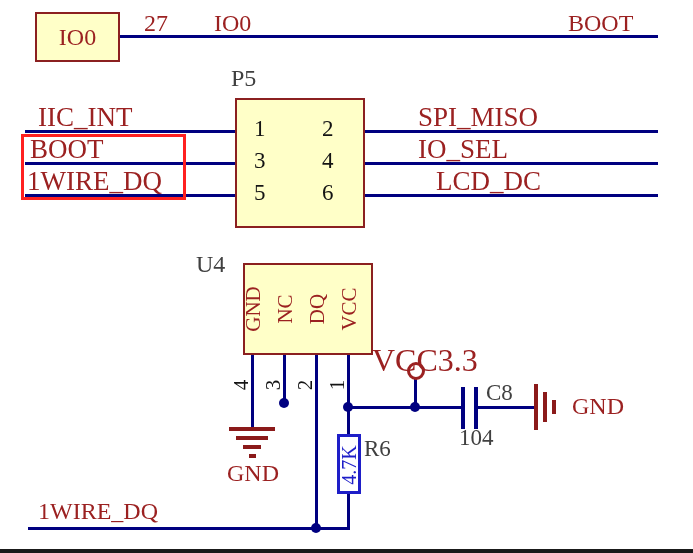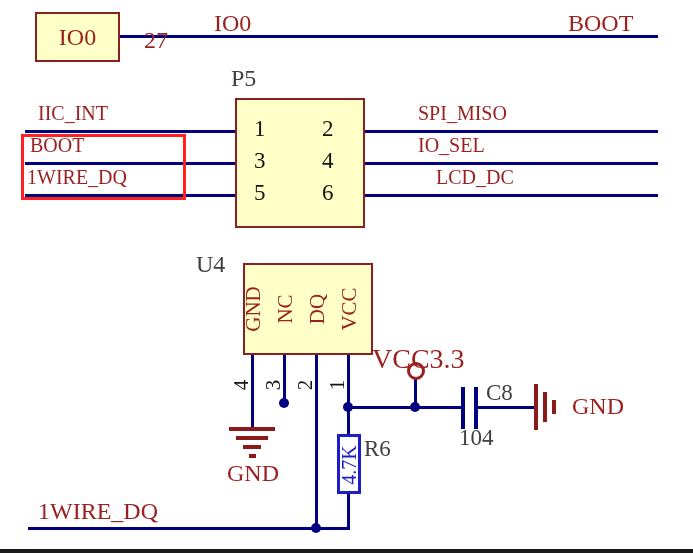--- a/index.html
+++ b/index.html
@@ -7,21 +7,21 @@
     position:relative; width:693px; height:553px; background:#ffffff;
     font-family:"Liberation Serif", serif; overflow:hidden;
   }
   .wire { position:absolute; background:#000080; }
   .hwire { height:3px; }
   .vwire { width:3px; }
   .dot { position:absolute; width:10px; height:10px; border-radius:50%; background:#000080; }
   .comp {
     position:absolute; background:#FFFFC8; border:2px solid #8B2020; box-sizing:border-box;
   }
-  .netlabel { position:absolute; color:#9B2121; font-size:20px; white-space:nowrap; line-height:1.05; }
+  .netlabel { position:absolute; color:#9B2121; font-size:27px; white-space:nowrap; line-height:1.05; }
   .bluelabel { position:absolute; color:#404040; font-size:23px; white-space:nowrap; line-height:1.05; }
   .pinnum { position:absolute; color:#141414; font-size:23px; white-space:nowrap; line-height:1.05; }
   .vtext { position:absolute; transform:rotate(-90deg); text-align:center; white-space:nowrap; line-height:22px; height:22px; }
   .vred { color:#9B2121; font-size:21px; }
   .vblack { color:#141414; font-size:21px; }
   .vblue { color:#1E1EC8; font-size:20px; }
   .gndbar-h { position:absolute; background:#8B1A1A; height:4px; }
   .gndbar-v { position:absolute; background:#8B1A1A; width:4px; }
   .plate { position:absolute; background:#000080; width:4px; height:42px; }
   .vcc-circle {
@@ -35,21 +35,21 @@
 </style>
 </head>
 <body>
 
 <div class="sheet">
 
   <div class="comp" style="left:35px; top:12px; width:85px; height:50px;">
     <div class="boxtext">IO0</div>
   </div>
   <div class="wire hwire" style="left:120px; top:35px; width:538px;"></div>
-  <div class="netlabel" style="left:144px; top:28px; font-size:24px;">27</div>
+  <div class="netlabel" style="left:144px; top:11px; font-size:24px;">27</div>
   <div class="netlabel" style="left:214px; top:11px; font-size:24px;">IO0</div>
   <div class="netlabel" style="left:568px; top:11px; font-size:24px;">BOOT</div>
 
   <div class="bluelabel" style="left:231px; top:66px; font-size:24px;">P5</div>
   <div class="comp" style="left:235px; top:98px; width:130px; height:130px;"></div>
 
   <div class="pinnum" style="left:254px; top:117px;">1</div>
   <div class="pinnum" style="left:322px; top:117px;">2</div>
   <div class="pinnum" style="left:254px; top:149px;">3</div>
   <div class="pinnum" style="left:322px; top:149px;">4</div>
@@ -87,21 +87,21 @@
   <div class="vtext vblack" style="left:322px; top:374px; width:30px;">1</div>
 
   <div class="wire vwire" style="left:251px; top:355px; height:73px;"></div>
   <div class="wire vwire" style="left:283px; top:355px; height:47px;"></div>
   <div class="wire vwire" style="left:315px; top:355px; height:175px;"></div>
   <div class="wire vwire" style="left:347px; top:355px; height:81px;"></div>
 
   <div class="wire hwire" style="left:347px; top:406px; width:114px;"></div>
   <div class="wire vwire" style="left:414px; top:379px; height:29px;"></div>
   <div class="vcc-circle" style="left:407px; top:362px;"></div>
-  <div class="netlabel" style="left:372px; top:344px; font-size:28px;">VCC3.3</div>
+  <div class="netlabel" style="left:372px; top:344px; font-size:32px;">VCC3.3</div>
 
   <div class="plate" style="left:461px; top:387px;"></div>
   <div class="plate" style="left:474px; top:387px;"></div>
   <div class="wire hwire" style="left:478px; top:406px; width:57px;"></div>
   <div class="bluelabel" style="left:486px; top:381px;">C8</div>
   <div class="bluelabel" style="left:459px; top:426px;">104</div>
 
   <div class="gndbar-v" style="left:534px; top:384px; height:46px;"></div>
   <div class="gndbar-v" style="left:543px; top:392px; height:30px;"></div>
   <div class="gndbar-v" style="left:552px; top:400px; height:14px;"></div>

